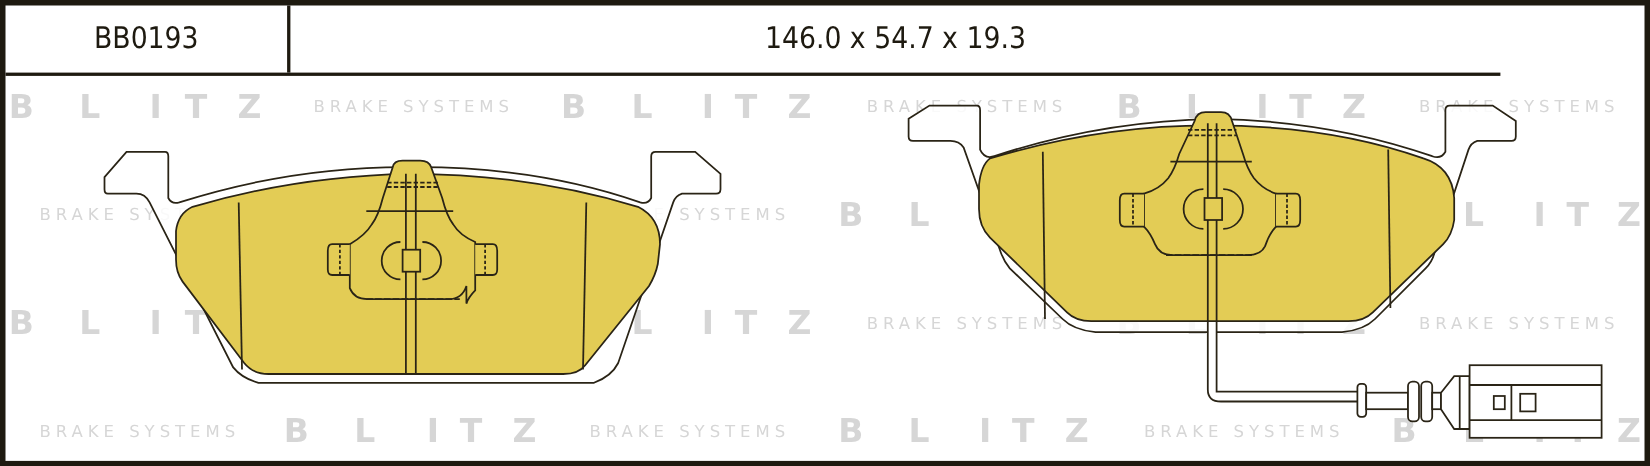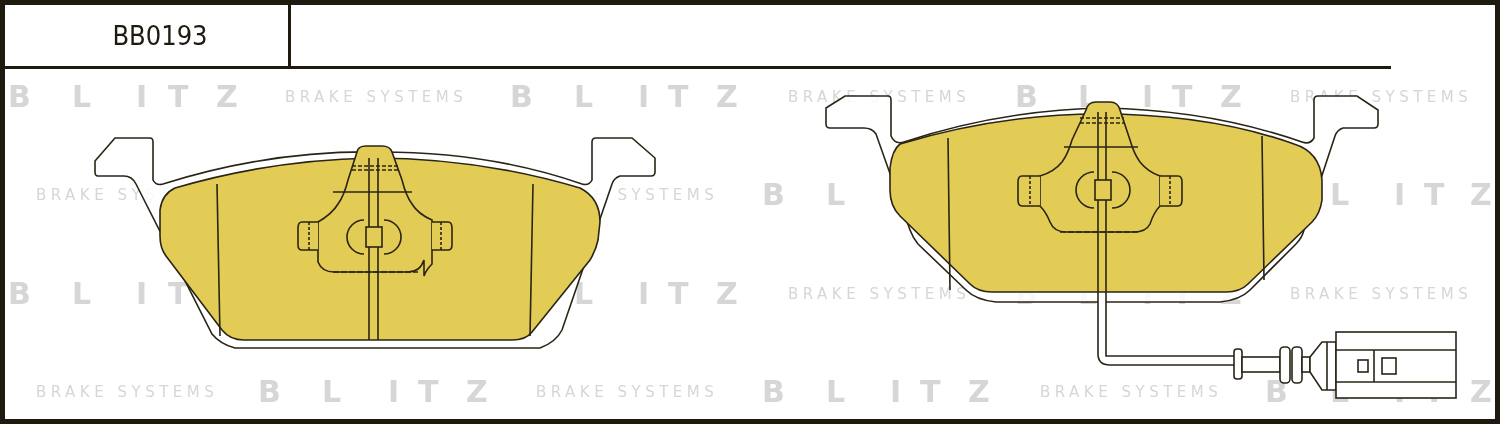--- a/index.html
+++ b/index.html
@@ -1,30 +1,31 @@
 <!DOCTYPE html>
 <html><head>
 <meta charset="utf-8">
 <style>
   html,body{margin:0;padding:0;background:#fff;}
   body{width:1500px;height:424px;position:relative;overflow:hidden;font-family:"DejaVu Sans Condensed","DejaVu Sans",sans-serif;}
   .frame{position:absolute;left:0;top:0;width:1500px;height:424px;box-sizing:border-box;border:5px solid #1e1a10;background:#fff;}
-  .header{position:absolute;left:5px;top:5px;width:1359px;height:61px;border-bottom:3px solid #1e1a10;display:flex;padding-left:27px;}
+  .header{position:absolute;left:5px;top:5px;width:1359px;height:61px;border-bottom:3px solid #1e1a10;display:flex;}
   .cell-code{width:256px;border-right:3px solid #1e1a10;display:flex;align-items:center;justify-content:center;font-size:27px;color:#1e1a10;}
   .cell-dims{flex:1;display:flex;align-items:center;justify-content:center;font-size:27px;color:#1e1a10;}
   .canvas{position:absolute;left:5px;top:69px;width:1490px;height:350px;}
   svg text{font-family:"DejaVu Sans","Liberation Sans",sans-serif;}
 </style>
 </head>
 <body>
 
 <div class="frame"></div>
 
 <div class="header">
   <div class="cell-code">BB0193</div>
+  <div class="cell-dims">146.0 x 54.7 x 19.3</div>
 </div>
 
 <div class="canvas">
 <svg width="1490" height="350" viewBox="5 69 1490 350" xmlns="http://www.w3.org/2000/svg">
 
   <g fill="#d6d6d6">
     <g font-size="30" font-weight="bold" letter-spacing="0">
 
       <text x="8" y="107">B</text>
           <text x="72" y="107">L</text>

